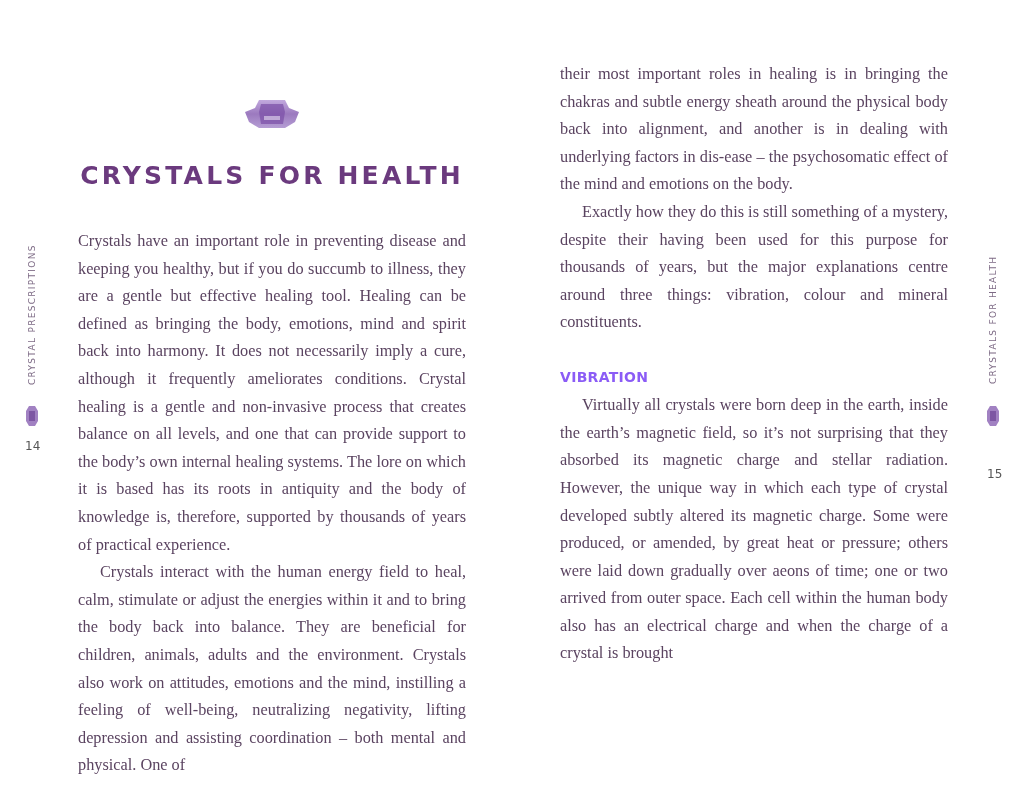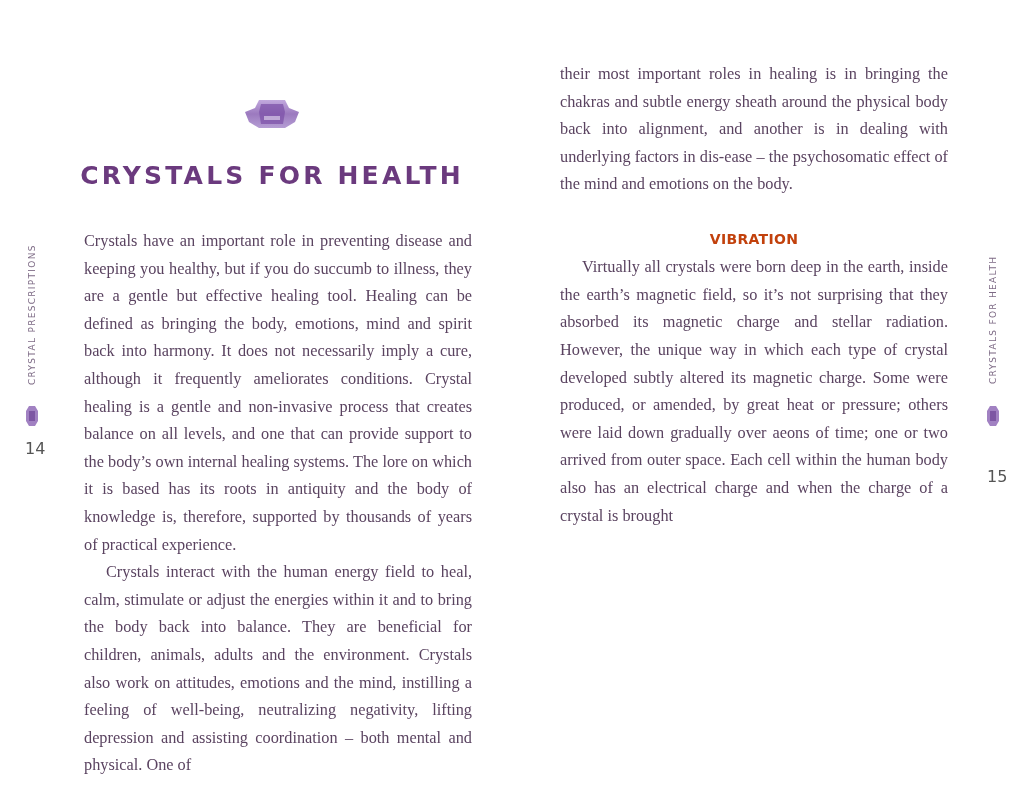--- a/index.html
+++ b/index.html
@@ -11,43 +11,43 @@
     .gem-top { position: absolute; left: 243px; top: 83px; width: 58px; height: 32px; }
     .chapter-title {
       position: absolute; left: 78px; width: 388px; top: 146px;
       text-align: center; font-family: "DejaVu Sans", "Liberation Sans", sans-serif;
       font-weight: bold; font-size: 25px; letter-spacing: 3.2px; color: #6b3a7e; margin: 0;
     }
 
     .text-col { position: absolute; width: 388px; color: #5a4360; font-size: 16.3px; line-height: 27.6px; }
     .text-col p { margin: 0; text-align: justify; text-align-last: auto; }
     .text-col p.indent { text-indent: 22px; }
-    .left-col { left: 78px; top: 212px; margin-left: 6px; }
+    .left-col { left: 78px; top: 212px; }
     .right-col { left: 48px; top: 45px; }
 
     .subhead {
       font-family: "DejaVu Sans", "Liberation Sans", sans-serif; font-weight: bold;
-      font-size: 14px; color: #c2410c; text-align: center; margin: 0;
+      font-size: 14px; color: #8b5cf6; margin: 0;
       height: 27.6px; line-height: 27.6px; letter-spacing: 0.3px;
     }
     .gap { height: 27.6px; }
 
     .running-head {
       position: absolute; font-family: "DejaVu Sans", "Liberation Sans", sans-serif;
       font-size: 9px; letter-spacing: 1.3px; color: #7d6a85; white-space: nowrap;
       transform: rotate(-90deg); transform-origin: left top;
     }
     .rh-left { left: 27px; top: 370px; }
     .rh-right { left: 988px; top: 369px; }
 
     .side-gem { position: absolute; width: 14px; height: 22px; }
     .sg-left { left: 25px; top: 390px; }
     .sg-right { left: 986px; top: 390px; }
 
-    .folio { position: absolute; font-family: "DejaVu Sans", "Liberation Sans", sans-serif; font-size: 16px; color: #555; }
+    .folio { position: absolute; font-family: "DejaVu Sans", "Liberation Sans", sans-serif; font-size: 12px; color: #555; }
     .folio-left { left: 25px; top: 424px; }
     .folio-right { left: 987px; top: 424px; }
   </style>
 </head>
 <body>
 
 <div class="page page-left">
   <svg class="gem-top" viewBox="0 0 58 32">
     <defs>
       <linearGradient id="g1" x1="0" y1="0" x2="0" y2="1">
@@ -72,20 +72,21 @@
   <svg class="side-gem sg-left" viewBox="0 0 14 22">
     <polygon points="4,1 10,1 13,6 13,16 10,21 4,21 1,16 1,6" fill="#8a62b3" opacity="0.8"></polygon>
     <rect x="4" y="6" width="6" height="10" fill="#6d4496" opacity="0.7"></rect>
   </svg>
   <div class="folio folio-left">14</div>
 </div>
 
 <div class="page page-right">
   <div class="text-col right-col">
     <p>their most important roles in healing is in bringing the chakras and subtle energy sheath around the physical body back into alignment, and another is in dealing with underlying factors in dis-ease – the psychosomatic effect of the mind and emotions on the body.</p>
+    <p class="indent">Exactly how they do this is still something of a mystery, despite their having been used for this purpose for thousands of years, but the major explanations centre around three things: vibration, colour and mineral constituents.</p>
     <div class="gap"></div>
     <h2 class="subhead">VIBRATION</h2>
     <p class="indent">Virtually all crystals were born deep in the earth, inside the earth’s magnetic field, so it’s not surprising that they absorbed its magnetic charge and stellar radiation. However, the unique way in which each type of crystal developed subtly altered its magnetic charge. Some were produced, or amended, by great heat or pressure; others were laid down gradually over aeons of time; one or two arrived from outer space. Each cell within the human body also has an electrical charge and when the charge of a crystal is brought</p>
   </div>
 
   <div class="running-head rh-right" style="left:476px;">CRYSTALS FOR HEALTH</div>
   <svg class="side-gem sg-right" style="left:474px;" viewBox="0 0 14 22">
     <polygon points="4,1 10,1 13,6 13,16 10,21 4,21 1,16 1,6" fill="#8a62b3" opacity="0.8"></polygon>
     <rect x="4" y="6" width="6" height="10" fill="#6d4496" opacity="0.7"></rect>
   </svg>

